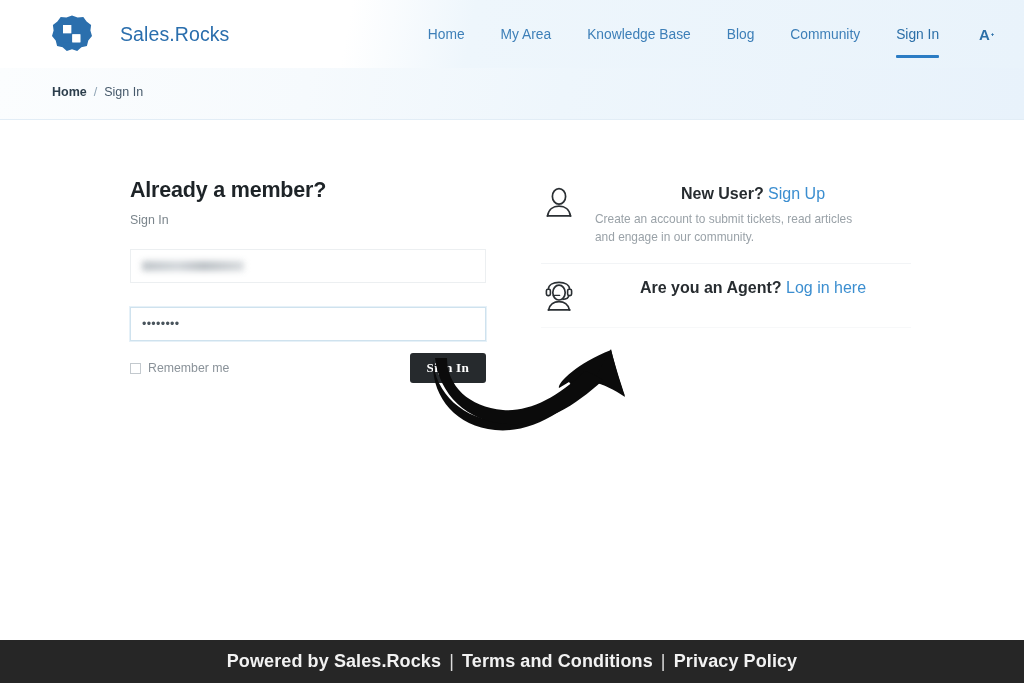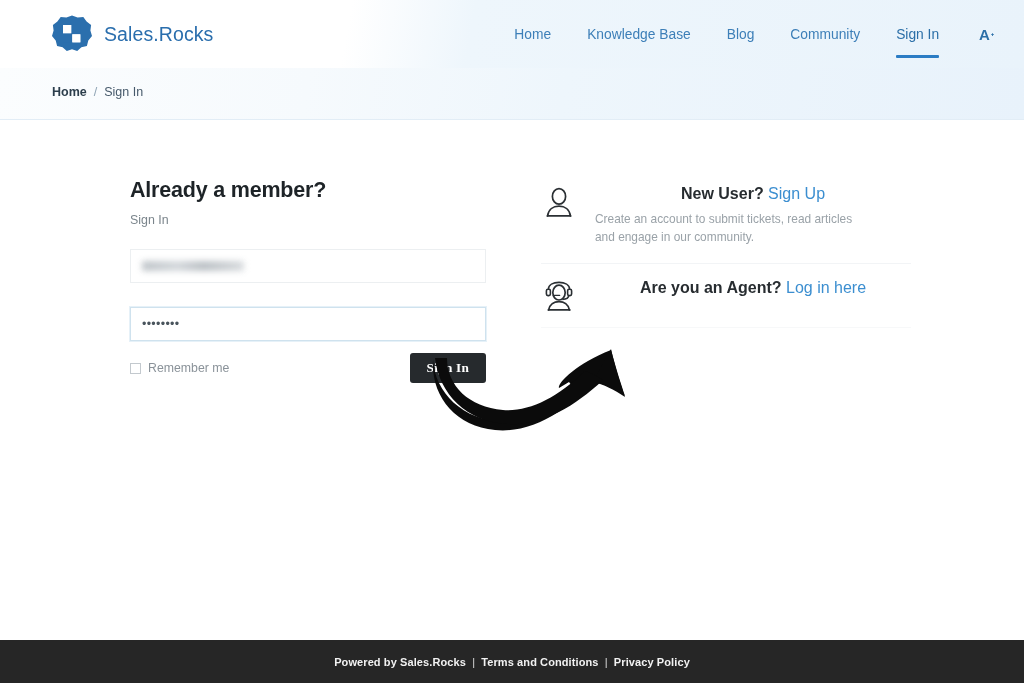--- a/index.html
+++ b/index.html
@@ -20,21 +20,21 @@
     position: absolute;
     top: 0; left: 0;
     width: 1024px; height: 68px;
     background: linear-gradient(100deg, #ffffff 0%, #ffffff 34%, #eef6fc 46%, #e9f3fb 100%);
     display: flex;
     align-items: center;
   }
   .logo-wrap {
     display: flex; align-items: center;
     margin-left: 52px;
-    gap: 12px;
+    gap: 28px;
   }
   .logo-mark { width: 40px; height: 40px; display: block; }
   .logo-text {
     font-size: 19.5px;
     color: #2a6ead;
     font-weight: 500;
     letter-spacing: .1px;
   }
 
   .nav {
@@ -246,21 +246,21 @@
 
   
   .footer {
     position: absolute;
     left: 0; bottom: 0;
     width: 1024px; height: 43px;
     background: #262626;
     display: flex; align-items: center; justify-content: center;
   }
   .footer-text {
-    font-size: 11px;
+    font-size: 18px;
     color: #f2f2f2;
     font-weight: 600;
     letter-spacing: .1px;
   }
   .footer-text .sep { color: #dcdcdc; font-weight: 400; margin: 0 3px; }
   .footer-text .flink { cursor: pointer; }
 </style>
 </head>
 <body>
 
@@ -275,20 +275,21 @@
         <rect x="20.2" y="11" width="8.2" height="8.2" fill="#2b6fad"></rect>
         <rect x="11" y="20.2" width="8.2" height="8.2" fill="#2b6fad"></rect>
         <path d="M11 11 h8.2 v8.2 h-8.2 Z" fill="#ffffff"></path>
         <path d="M20.6 20.6 h7.6 v7.6 h-7.6 Z" fill="#ffffff"></path>
       </svg>
       <span class="logo-text">Sales.Rocks</span>
     </div>
 
     <div class="nav">
       <div class="nav-item">Home</div>
+      <div class="nav-item">My Area</div>
       <div class="nav-item">Knowledge Base</div>
       <div class="nav-item">Blog</div>
       <div class="nav-item">Community</div>
       <div class="nav-item active">Sign In</div>
       <div class="lang-icon">
         <span>A</span>
           <span class="tick">⁺</span>
       </div>
     </div>
   </div>

